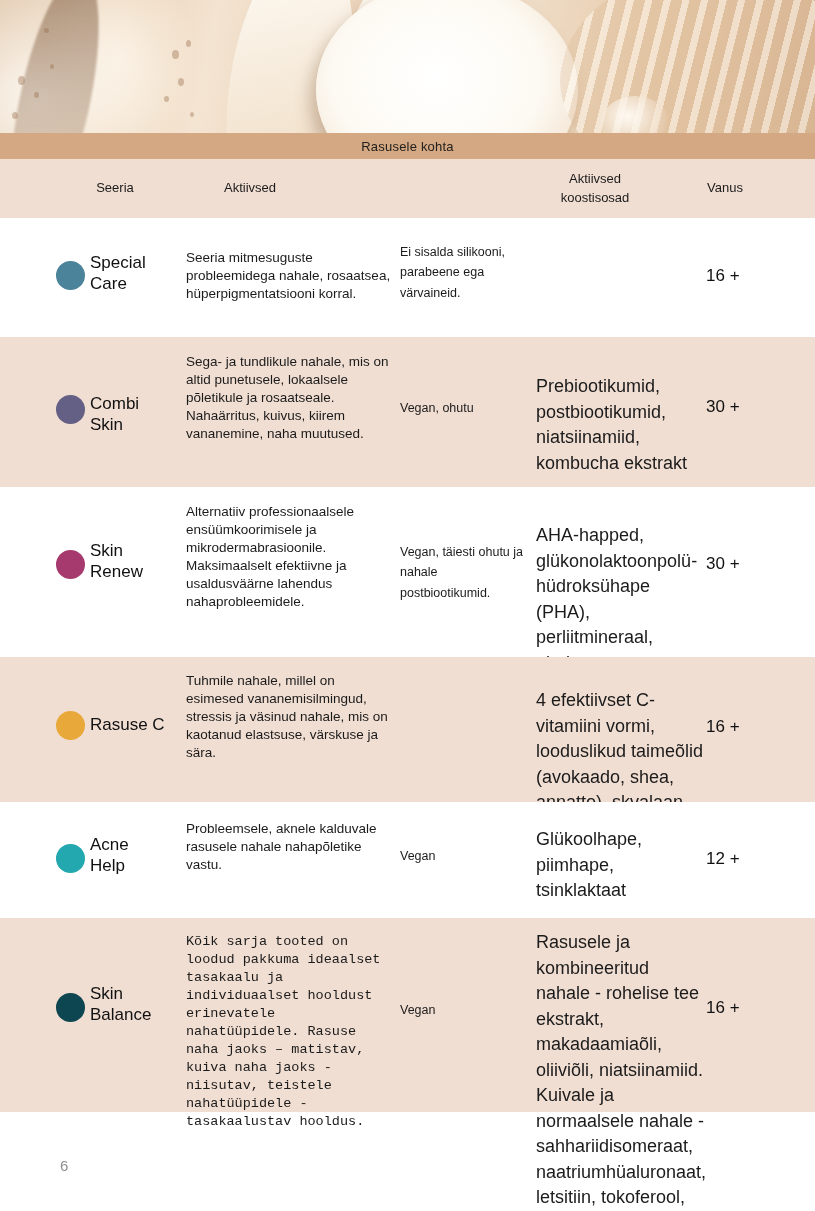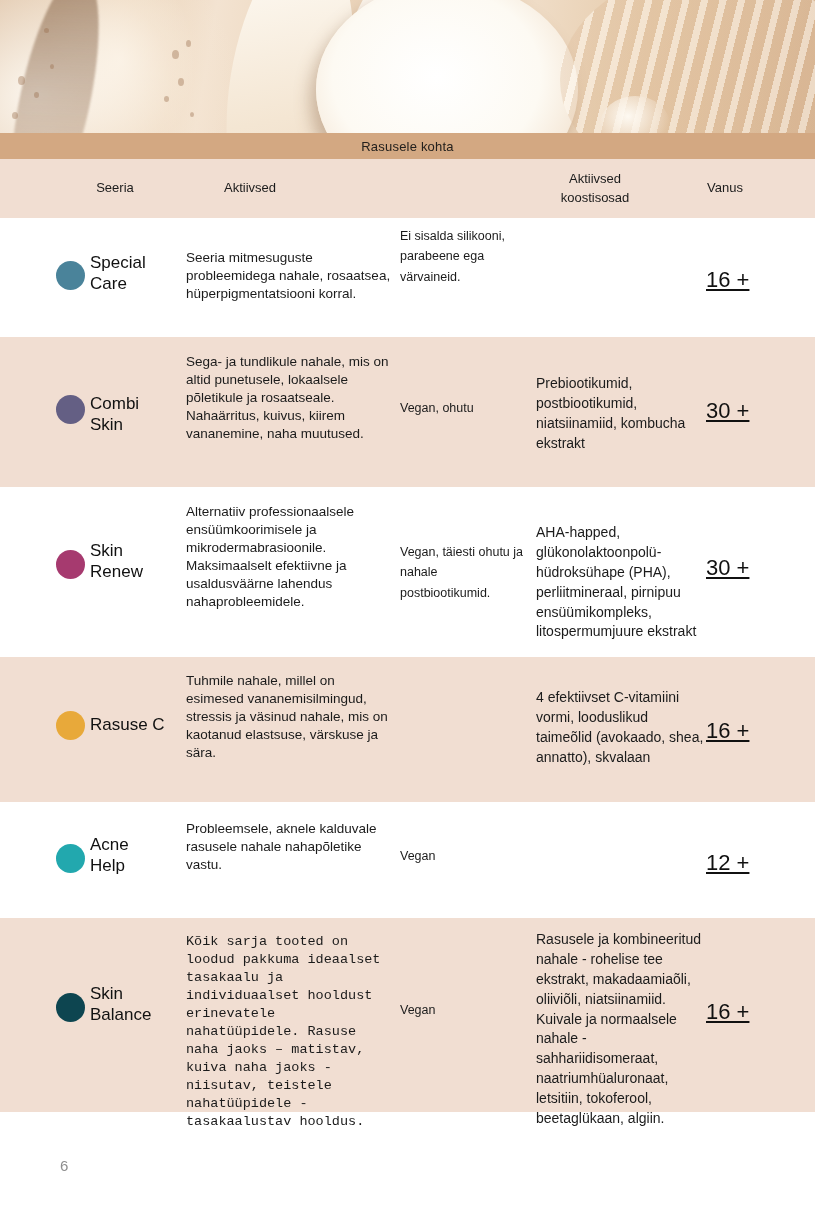--- a/index.html
+++ b/index.html
@@ -71,22 +71,22 @@
   .row.plain{background:#ffffff;}
 
   .cell{position:absolute;font-size:12.5px;line-height:1.42;color:#1b1b1b;}
 
   .c-dot{left:56px;width:30px;}
   .dot{width:29px;height:29px;border-radius:50%;display:block;}
 
   .c-name{left:90px;width:92px;font-size:17px;line-height:1.22;color:#111;}
   .c-rec{left:186px;width:205px;font-size:13.5px;line-height:1.33;}
   .c-prop{left:400px;width:130px;font-size:12.5px;line-height:1.62;}
-  .c-ing{left:536px;width:170px;font-size:14px;line-height:1.42;}
-  .c-age{left:706px;width:80px;font-size:22px;color:#111;text-decoration:underline;}
+  .c-ing{left:536px;width:170px;font-size:18px;line-height:1.42;}
+  .c-age{left:706px;width:80px;font-size:17px;color:#111;}
 </style>
 </head>
 <body>
 
 <div class="page">
 
   <div class="hero">
     <div class="swirl h1"></div>
     <div class="swirl h2"></div>
     <div class="swirl h3"></div>
@@ -118,21 +118,21 @@
     <div class="ch ch-vanus">Vanus</div>
   </div>
 
   <div class="row plain" style="height:119px;">
     <div class="cell c-dot" style="top:43px;">
       <span class="dot" style="background:#4a839a;"></span>
     </div>
     <div class="cell c-name" style="top:35px;white-space:pre-line;">Special
 Care</div>
     <div class="cell c-rec" style="top:31px;">Seeria mitmesuguste probleemidega nahale, rosaatsea, hüperpigmentatsiooni korral.</div>
-    <div class="cell c-prop" style="top:8px;">Ei sisalda silikooni, parabeene ega värvaineid.</div>
+    <div class="cell c-prop" style="top:24px;">Ei sisalda silikooni, parabeene ega värvaineid.</div>
     <div class="cell c-ing" style="top:24px;"></div>
     <div class="cell c-age" style="top:46px;">16 +</div>
   </div>
 
   <div class="row tint" style="height:150px;">
     <div class="cell c-dot" style="top:58px;">
       <span class="dot" style="background:#645f84;"></span>
     </div>
     <div class="cell c-name" style="top:49px;white-space:pre-line;margin-top:8px;">Combi
 Skin</div>
@@ -166,20 +166,21 @@
   </div>
 
   <div class="row plain" style="height:116px;">
     <div class="cell c-dot" style="top:42px;">
       <span class="dot" style="background:#22a8ae;"></span>
     </div>
     <div class="cell c-name" style="top:33px;white-space:pre-line;">Acne
 Help</div>
     <div class="cell c-rec" style="top:18px;">Probleemsele, aknele kalduvale rasusele nahale nahapõletike vastu.</div>
     <div class="cell c-prop" style="top:44px;">Vegan</div>
+    <div class="cell c-ing" style="top:25px;">Glükoolhape, piimhape, tsinklaktaat</div>
     <div class="cell c-age" style="top:45px;">12 +</div>
   </div>
 
   <div class="row tint" style="height:194px;">
     <div class="cell c-dot" style="top:75px;">
       <span class="dot" style="background:#0d4550;"></span>
     </div>
     <div class="cell c-name" style="top:66px;white-space:pre-line;">Skin
 Balance</div>
     <div class="cell c-rec" style="top:15px;font-family:Liberation Mono, monospace;">Kõik sarja tooted on loodud pakkuma ideaalset tasakaalu ja individuaalset hooldust erinevatele nahatüüpidele. Rasuse naha jaoks – matistav, kuiva naha jaoks - niisutav, teistele nahatüüpidele - tasakaalustav hooldus.</div>

